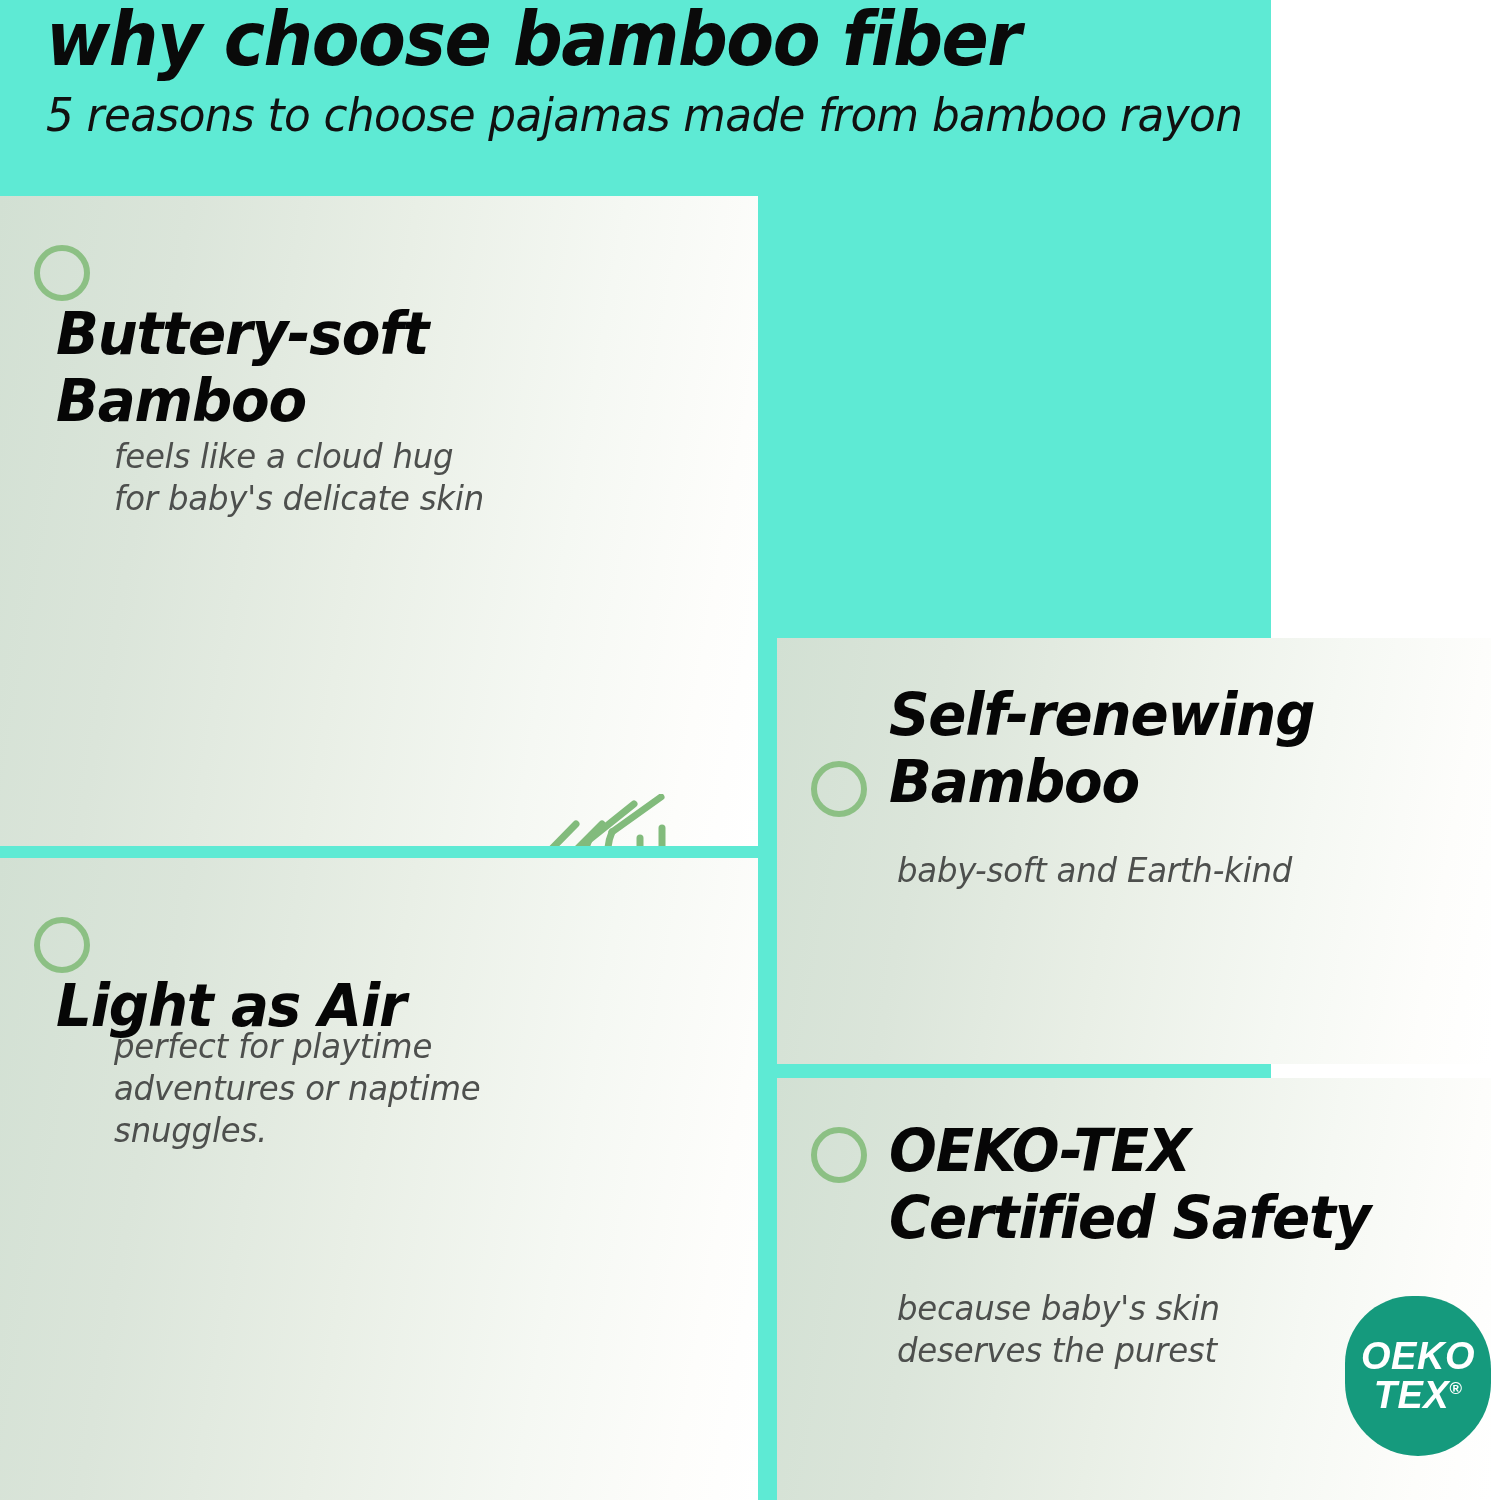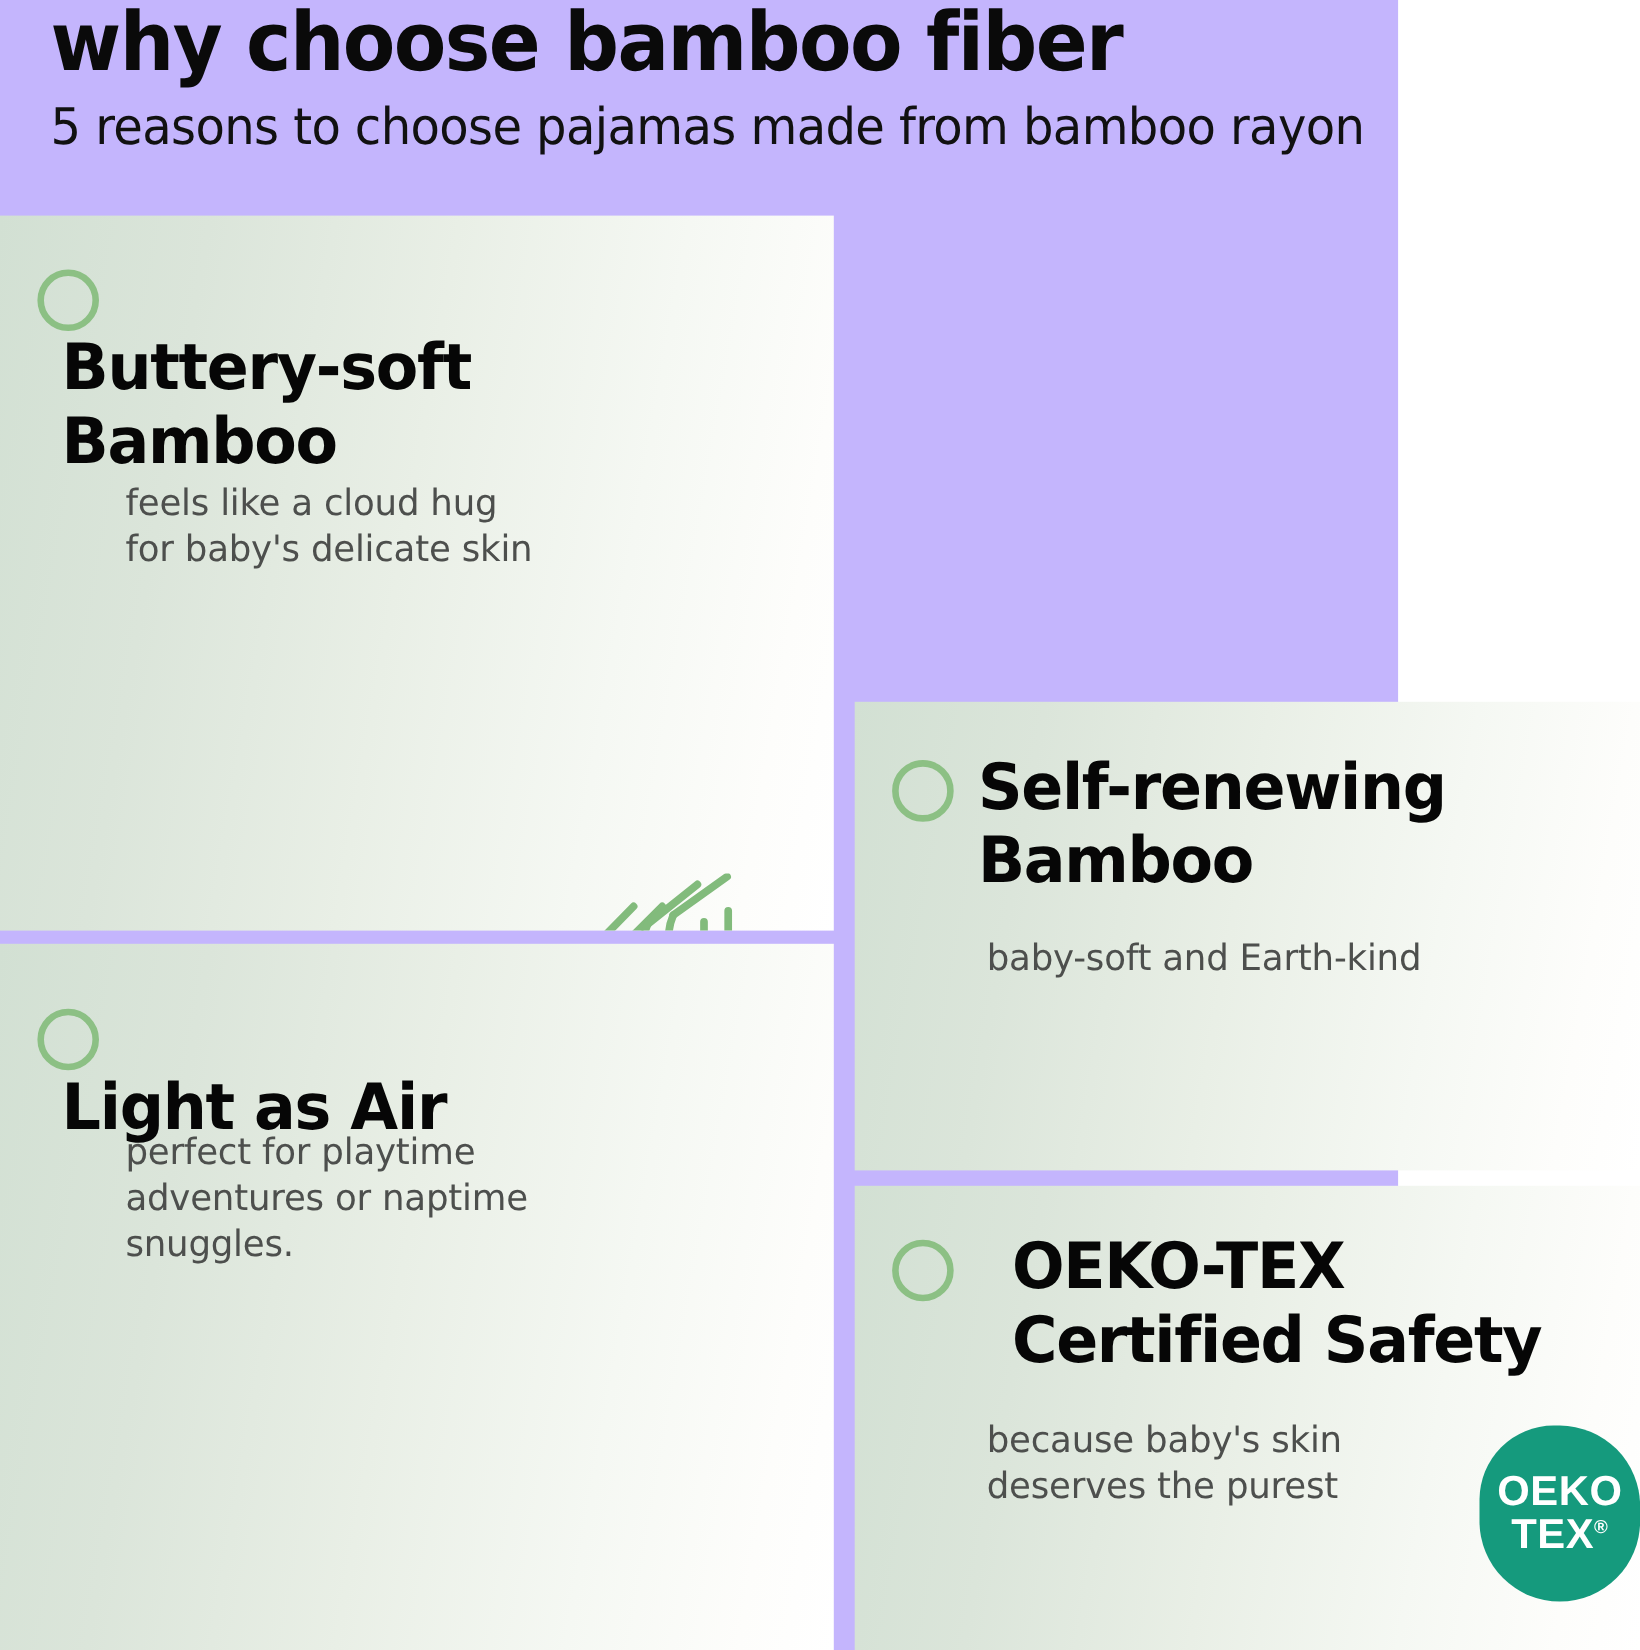--- a/index.html
+++ b/index.html
@@ -1,21 +1,21 @@
 <!DOCTYPE html>
 <html><head>
 <meta charset="utf-8">
 <style>
   html,body{margin:0;padding:0;background:#ffffff;}
   body{
     width:1491px;height:1500px;overflow:hidden;
     font-family:"DejaVu Sans","Liberation Sans",sans-serif;
     -webkit-font-smoothing:antialiased;
   }
-  .page{position:relative;width:1271px;height:1500px;background:#c4b5fd;}
+  .page{position:relative;width:1271px;height:1500px;background:#5eead4;font-style:italic;}
 
   
   .header{position:absolute;left:0;top:0;width:1491px;height:196px;}
   .title{
     position:absolute;left:46px;top:2px;
     font-size:74px;font-weight:700;letter-spacing:-1.5px;
     color:#0a0a0a;line-height:1.0;white-space:nowrap;
     font-family:"DejaVu Sans","Liberation Sans",sans-serif;
     transform:scaleX(0.94);transform-origin:left center;
   }
@@ -56,22 +56,22 @@
   
   #card-soft   {left:0px;   top:196px;  width:758px; height:650px;}
   #card-light  {left:0px;   top:858px;  width:758px; height:642px;}
   #card-mom    {left:777px; top:196px;  width:714px; height:428px;}
   #card-renew  {left:777px; top:638px;  width:714px; height:426px;}
   #card-oeko   {left:777px; top:1078px; width:714px; height:422px;}
 
   #card-soft  .card-head{left:34px; top:40px;flex-direction:column;}
   #card-light .card-head{left:34px; top:50px;flex-direction:column;}
   #card-mom   .card-head{left:34px; top:42px;}
-  #card-renew .card-head{left:34px; top:44px;}
-  #card-oeko  .card-head{left:34px; top:40px;gap:31px;}
+  #card-renew .card-head{left:34px; top:44px;align-items:flex-end;}
+  #card-oeko  .card-head{left:34px; top:40px;}
 
   #card-soft  .card-sub{left:114px; top:240px;}
   #card-light .card-sub{left:114px; top:168px;}
   #card-mom   .card-sub{left:120px; top:142px;}
   #card-renew .card-sub{left:120px; top:212px;}
   #card-oeko  .card-sub{left:120px; top:210px;}
 
   
   .icon{position:absolute;pointer-events:none;}
   #icon-hand   {left:494px; top:598px; width:250px; height:190px;}

